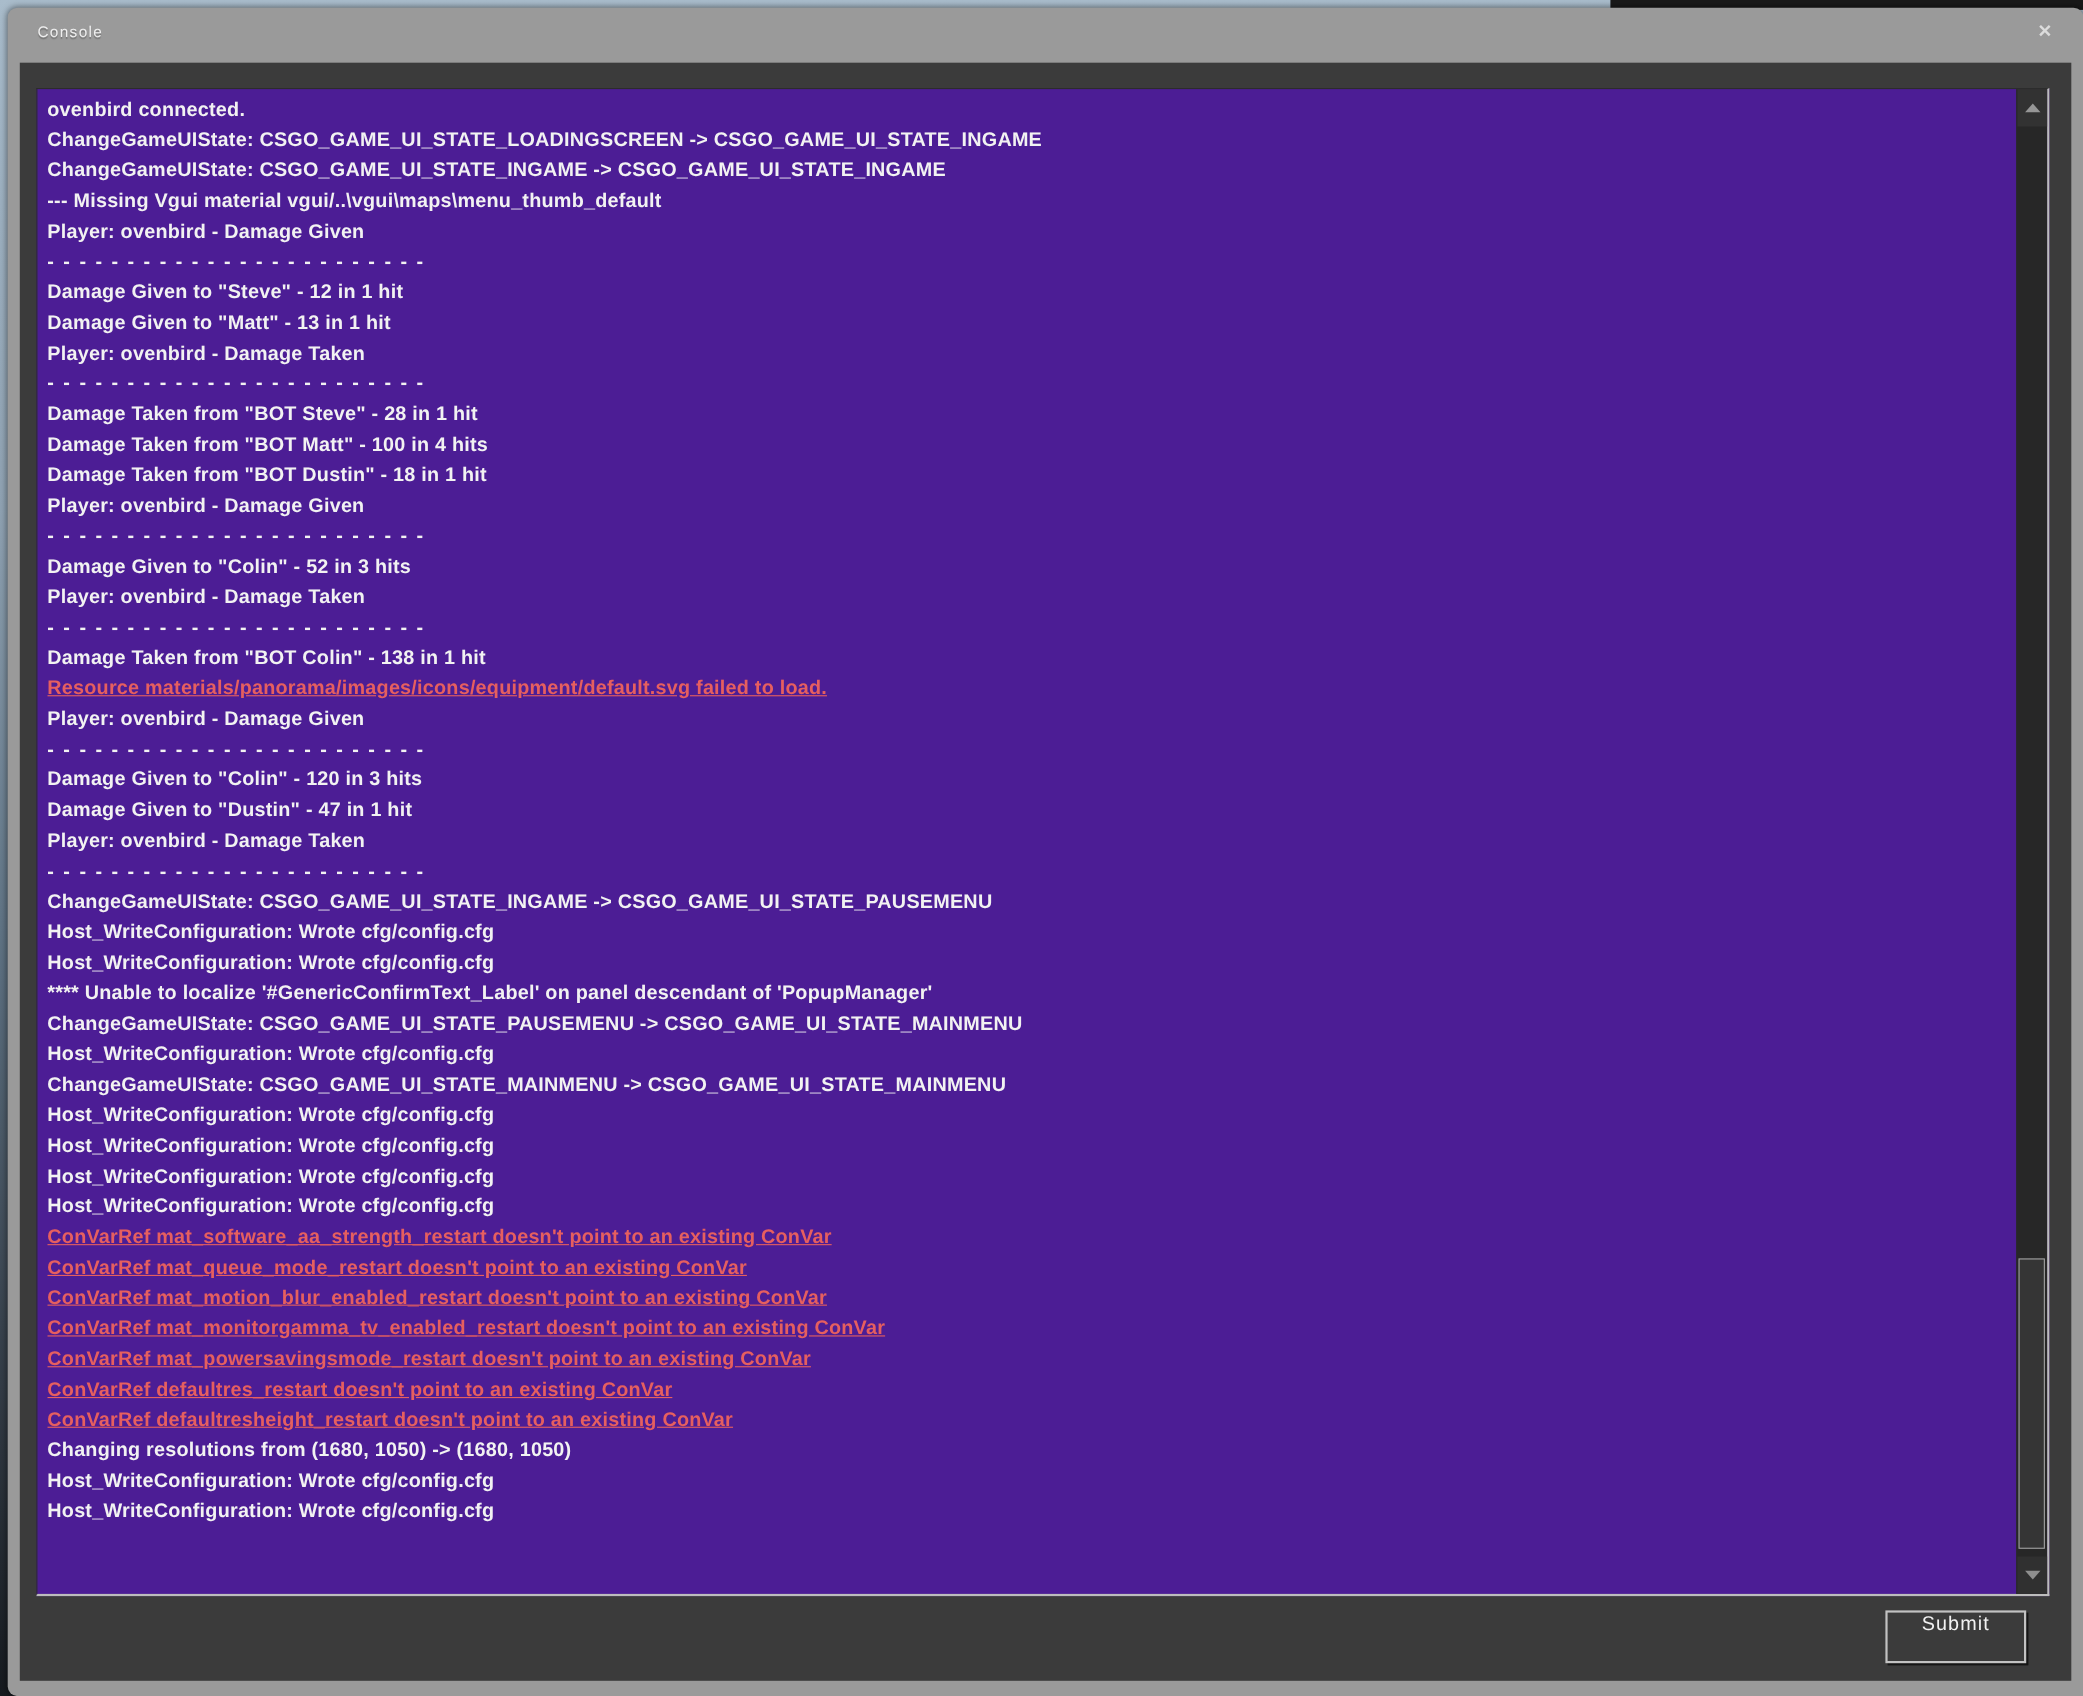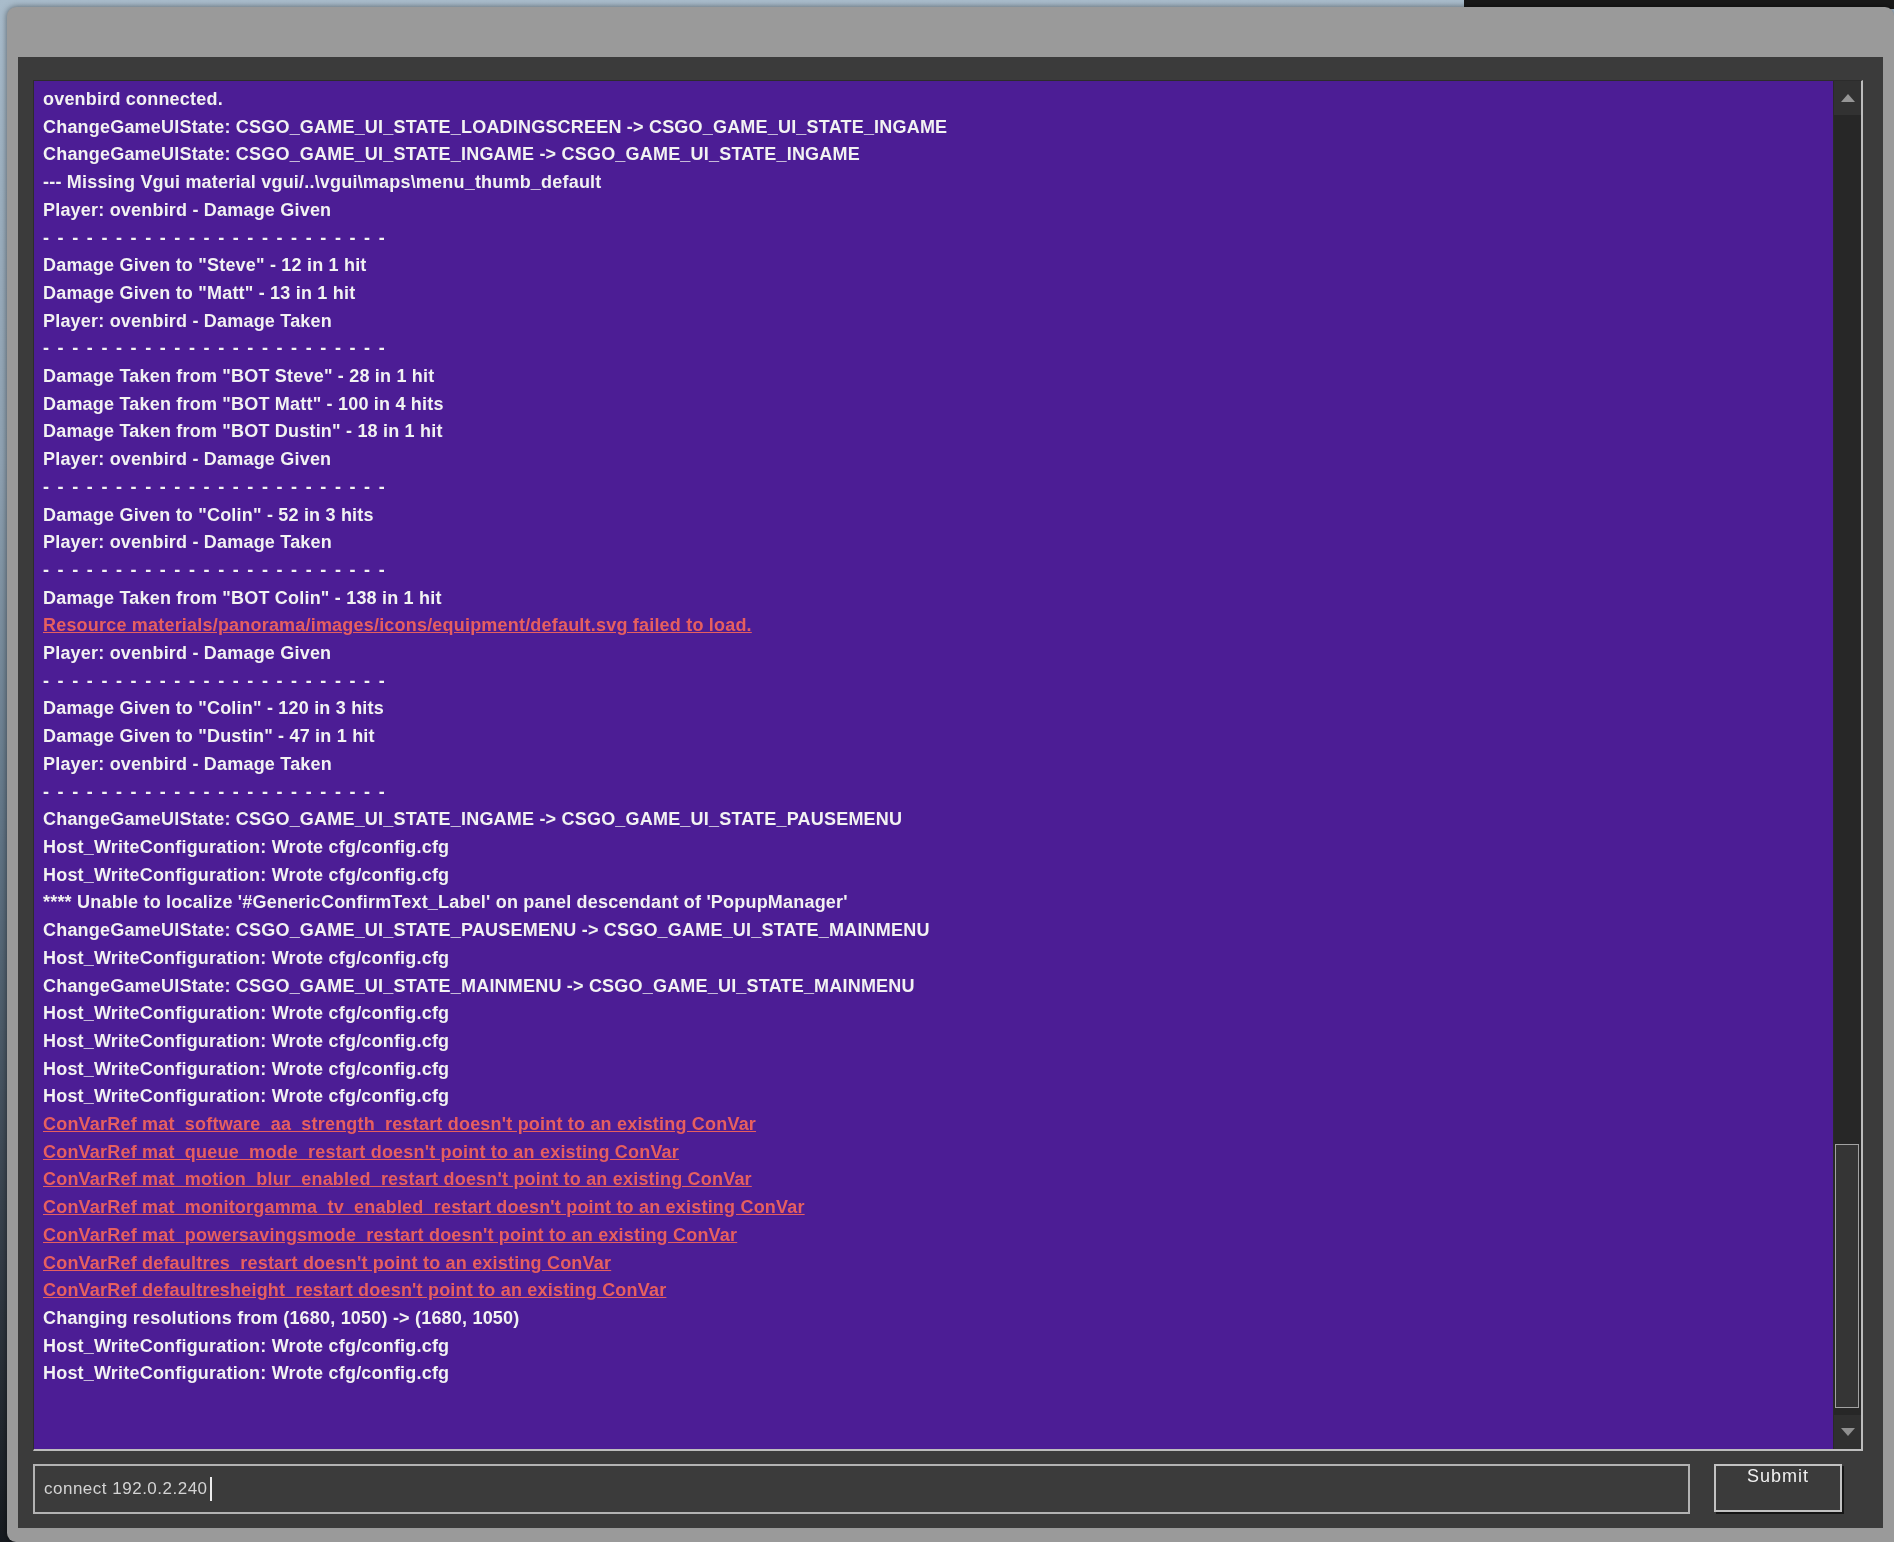--- a/index.html
+++ b/index.html
@@ -95,39 +95,40 @@
     cursor:default;
   }
 </style>
 </head>
 <body>
 
 <div class="bg-dark-strip"></div>
 
 <div class="window">
 
+  <div class="titlebar">
+    <div class="title">Console</div>
+    <div class="close-btn">✕</div>
+  </div>
 
   <div class="panel">
 
     <div class="output">
       <div class="lines"><div class="line n">ovenbird connected.</div><div class="line n">ChangeGameUIState: CSGO_GAME_UI_STATE_LOADINGSCREEN -&gt; CSGO_GAME_UI_STATE_INGAME</div><div class="line n">ChangeGameUIState: CSGO_GAME_UI_STATE_INGAME -&gt; CSGO_GAME_UI_STATE_INGAME</div><div class="line n">--- Missing Vgui material vgui/..\vgui\maps\menu_thumb_default</div><div class="line n">Player: ovenbird - Damage Given</div><div class="line s">------------------------</div><div class="line n">Damage Given to "Steve" - 12 in 1 hit</div><div class="line n">Damage Given to "Matt" - 13 in 1 hit</div><div class="line n">Player: ovenbird - Damage Taken</div><div class="line s">------------------------</div><div class="line n">Damage Taken from "BOT Steve" - 28 in 1 hit</div><div class="line n">Damage Taken from "BOT Matt" - 100 in 4 hits</div><div class="line n">Damage Taken from "BOT Dustin" - 18 in 1 hit</div><div class="line n">Player: ovenbird - Damage Given</div><div class="line s">------------------------</div><div class="line n">Damage Given to "Colin" - 52 in 3 hits</div><div class="line n">Player: ovenbird - Damage Taken</div><div class="line s">------------------------</div><div class="line n">Damage Taken from "BOT Colin" - 138 in 1 hit</div><div class="line e">Resource materials/panorama/images/icons/equipment/default.svg failed to load.</div><div class="line n">Player: ovenbird - Damage Given</div><div class="line s">------------------------</div><div class="line n">Damage Given to "Colin" - 120 in 3 hits</div><div class="line n">Damage Given to "Dustin" - 47 in 1 hit</div><div class="line n">Player: ovenbird - Damage Taken</div><div class="line s">------------------------</div><div class="line n">ChangeGameUIState: CSGO_GAME_UI_STATE_INGAME -&gt; CSGO_GAME_UI_STATE_PAUSEMENU</div><div class="line n">Host_WriteConfiguration: Wrote cfg/config.cfg</div><div class="line n">Host_WriteConfiguration: Wrote cfg/config.cfg</div><div class="line n">**** Unable to localize '#GenericConfirmText_Label' on panel descendant of 'PopupManager'</div><div class="line n">ChangeGameUIState: CSGO_GAME_UI_STATE_PAUSEMENU -&gt; CSGO_GAME_UI_STATE_MAINMENU</div><div class="line n">Host_WriteConfiguration: Wrote cfg/config.cfg</div><div class="line n">ChangeGameUIState: CSGO_GAME_UI_STATE_MAINMENU -&gt; CSGO_GAME_UI_STATE_MAINMENU</div><div class="line n">Host_WriteConfiguration: Wrote cfg/config.cfg</div><div class="line n">Host_WriteConfiguration: Wrote cfg/config.cfg</div><div class="line n">Host_WriteConfiguration: Wrote cfg/config.cfg</div><div class="line n">Host_WriteConfiguration: Wrote cfg/config.cfg</div><div class="line e">ConVarRef mat_software_aa_strength_restart doesn't point to an existing ConVar</div><div class="line e">ConVarRef mat_queue_mode_restart doesn't point to an existing ConVar</div><div class="line e">ConVarRef mat_motion_blur_enabled_restart doesn't point to an existing ConVar</div><div class="line e">ConVarRef mat_monitorgamma_tv_enabled_restart doesn't point to an existing ConVar</div><div class="line e">ConVarRef mat_powersavingsmode_restart doesn't point to an existing ConVar</div><div class="line e">ConVarRef defaultres_restart doesn't point to an existing ConVar</div><div class="line e">ConVarRef defaultresheight_restart doesn't point to an existing ConVar</div><div class="line n">Changing resolutions from (1680, 1050) -&gt; (1680, 1050)</div><div class="line n">Host_WriteConfiguration: Wrote cfg/config.cfg</div><div class="line n">Host_WriteConfiguration: Wrote cfg/config.cfg</div></div>
 
       <div class="scrollbar">
         <div class="sb-btn sb-up">
           <div class="tri-up"></div>
         </div>
         <div class="sb-thumb"></div>
         <div class="sb-btn sb-down">
           <div class="tri-down"></div>
         </div>
       </div>
     </div>
 
-    <div class="cmd-input">
-      <span>connect 192.0.2.240</span><span class="caret"></span>
-    </div>
 
     <div class="submit-btn">
       <span>Submit</span>
     </div>
 
   </div>
 </div>
 
 </body></html>

